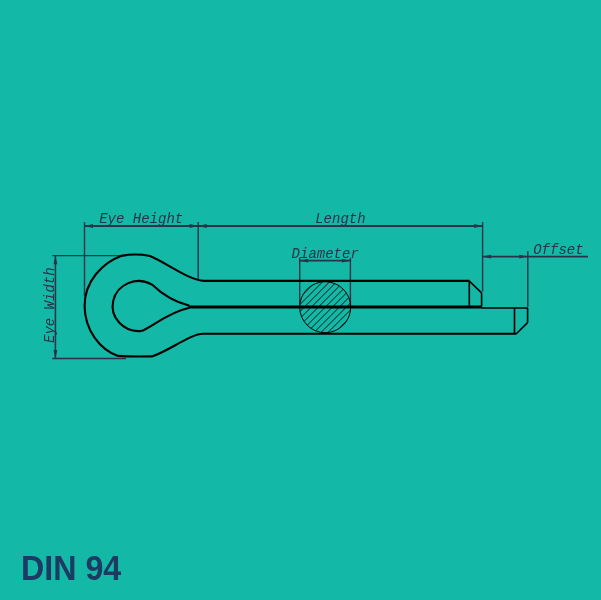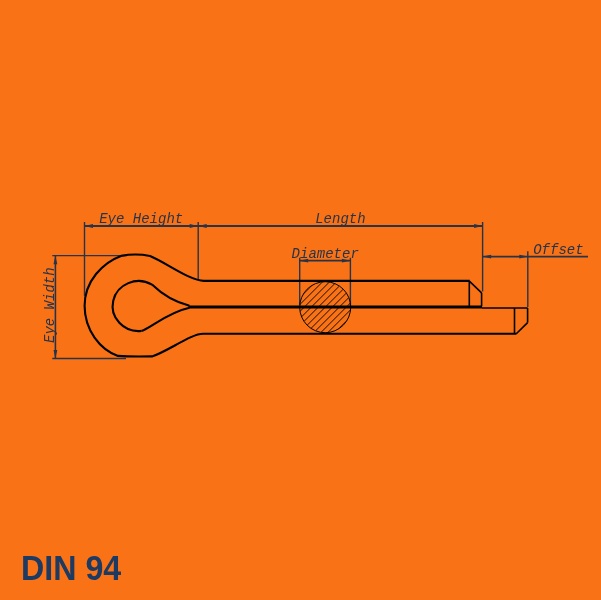--- a/index.html
+++ b/index.html
@@ -1,16 +1,16 @@
 <!DOCTYPE html>
 <html><head>
 <meta charset="utf-8">
 <style>
   html,body{margin:0;padding:0;background:#ffffff;}
-  .page{position:relative;width:601px;height:600px;background:#f97316;overflow:hidden;}
+  .page{position:relative;width:601px;height:600px;background:#14b8a6;overflow:hidden;}
   svg{position:absolute;left:0;top:0;}
   .din{position:absolute;left:21px;top:548px;font-family:"Liberation Sans",sans-serif;
        font-weight:bold;font-size:35px;color:#1d3a63;transform:scaleX(0.92);
        transform-origin:0 0;white-space:nowrap;}
 </style>
 </head>
 <body>
 <div class="page">
 <svg width="601" height="600" viewBox="0 0 601 600">
 

